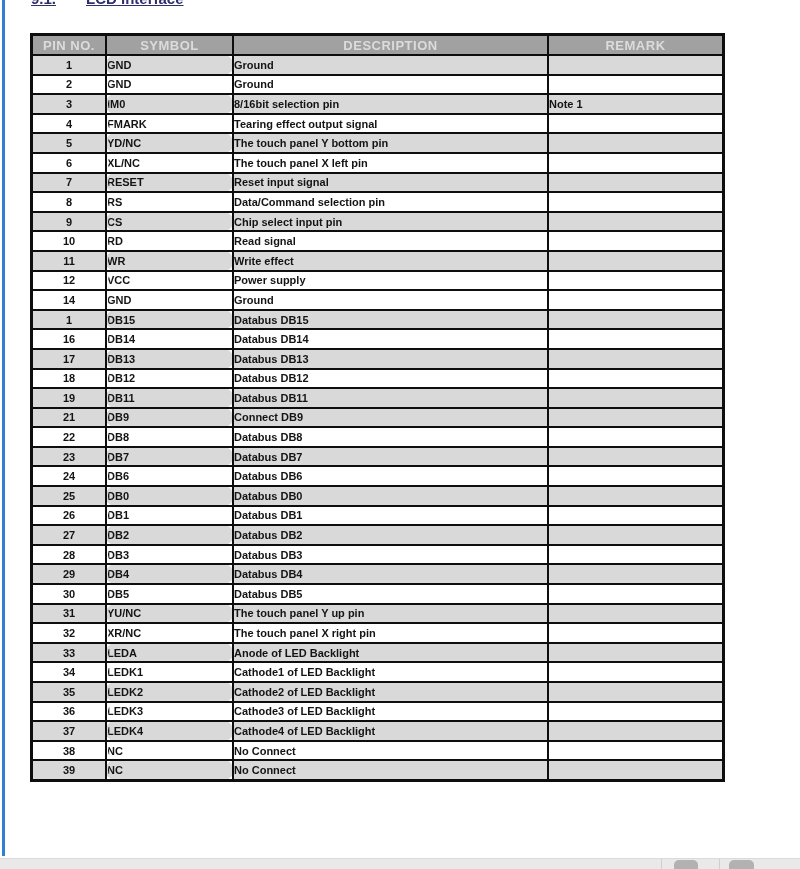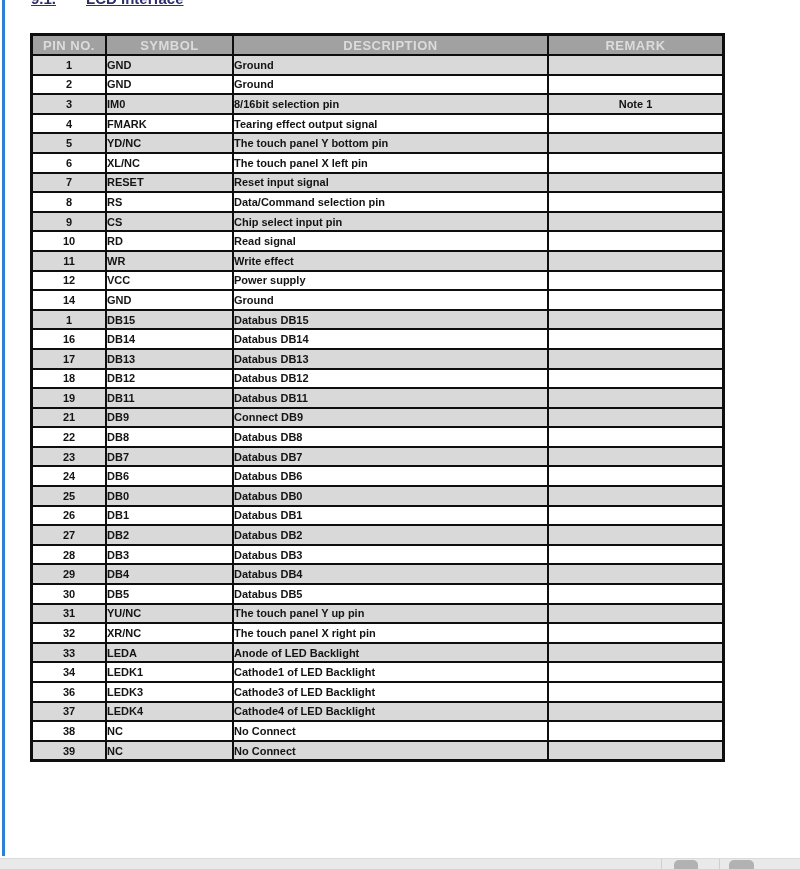--- a/index.html
+++ b/index.html
@@ -34,24 +34,24 @@
     overflow:hidden;white-space:nowrap;
   }
   table.pin-table th{
     height:18px;background:#a1a1a1;color:#dcdcdc;
     font-size:13px;font-weight:bold;letter-spacing:0.5px;text-align:center;
   }
   table.pin-table td{height:17.6px;background:#ffffff;}
   table.pin-table tr.alt td{background:#d9d9d9;}
   .c0{width:72px;text-align:center;}
   .c1{width:125px;text-align:left;}
-  td.c1{padding-left:6px;}
+  td.c1{padding-left:6px;border-radius:9px;}
   .c2{width:313px;text-align:left;}
   td.c2{padding-left:6px;}
-  .c3{width:173px;text-align:center;}
+  .c3{width:173px;text-align:left;}
 
   
   .bottom-toolbar{
     position:absolute;left:0;top:858px;width:800px;height:11px;
     background:#e9e9e9;border-top:1px solid #dadada;box-sizing:border-box;
   }
   .tb-sep{position:absolute;top:859px;width:1px;height:10px;background:#cfcfcf;}
   .sep1{left:661px;}
   .sep2{left:719px;}
   .tb-btn{
@@ -267,20 +267,26 @@
           <td class="c1">LEDA</td>
           <td class="c2">Anode of LED Backlight</td>
           <td class="c3"></td>
         </tr>
         <tr>
           <td class="c0">34</td>
           <td class="c1">LEDK1</td>
           <td class="c2">Cathode1 of LED Backlight</td>
           <td class="c3"></td>
         </tr>
+        <tr class="alt">
+          <td class="c0">35</td>
+          <td class="c1">LEDK2</td>
+          <td class="c2">Cathode2 of LED Backlight</td>
+          <td class="c3"></td>
+        </tr>
         <tr>
           <td class="c0">36</td>
           <td class="c1">LEDK3</td>
           <td class="c2">Cathode3 of LED Backlight</td>
           <td class="c3"></td>
         </tr>
         <tr class="alt">
           <td class="c0">37</td>
           <td class="c1">LEDK4</td>
           <td class="c2">Cathode4 of LED Backlight</td>

